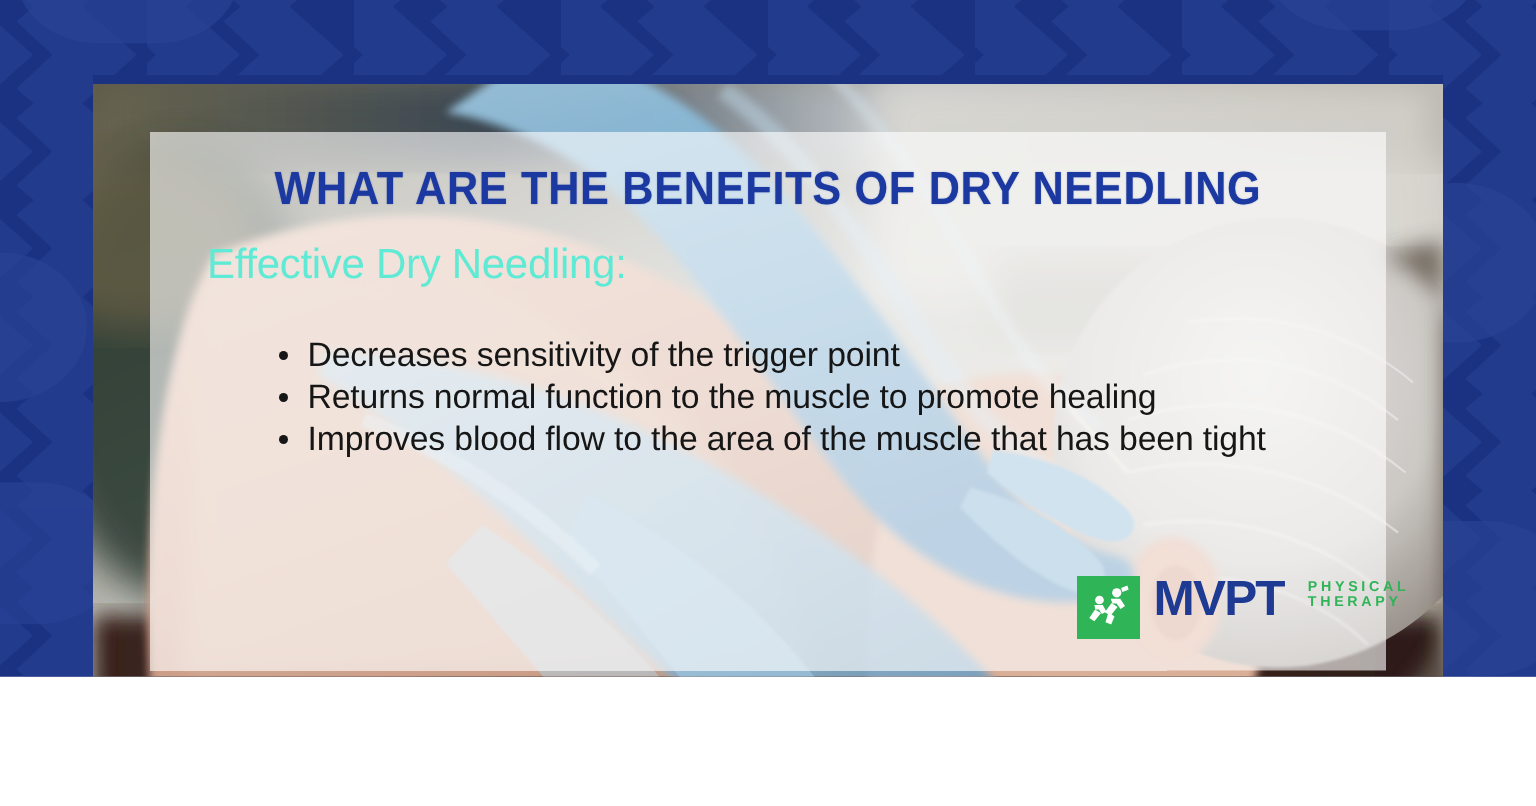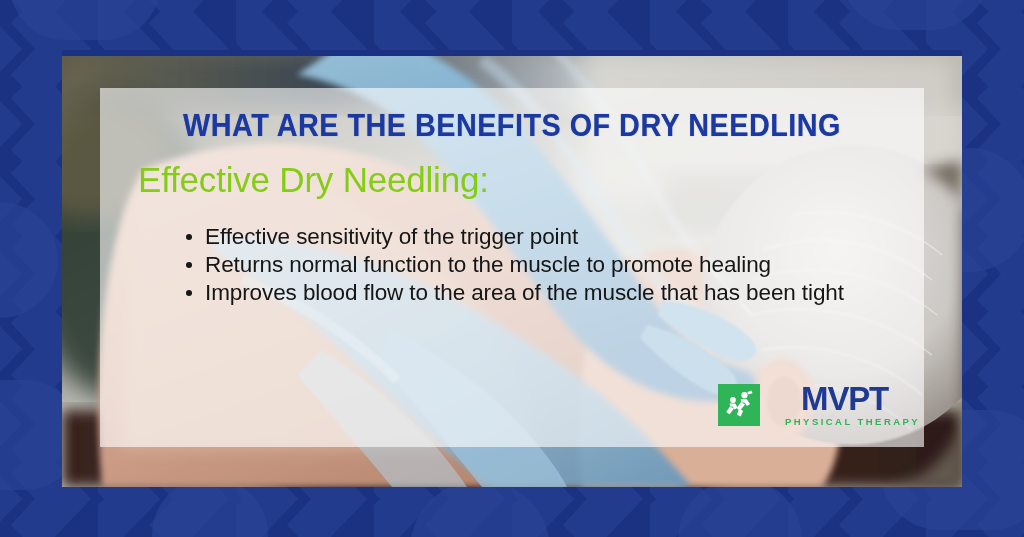--- a/index.html
+++ b/index.html
@@ -8,21 +8,21 @@
     width: 1024px;
     height: 537px;
     overflow: hidden;
     font-family: "Liberation Sans", sans-serif;
   }
 
   
   .poster {
     position: relative;
     width: 1024px;
-    height: 537px;
+    height: 451px;
     background-color: #1b3282;
     overflow: hidden;
   }
 
   
   .bg-pattern {
     position: absolute;
     inset: -40px;
     overflow: hidden;
     pointer-events: none;
@@ -76,22 +76,22 @@
     white-space: nowrap;
     text-shadow: 0 0 1px rgba(27,57,160,0.5);
   }
 
   .subtitle {
     position: absolute;
     left: 38px;
     top: 72px;
     font-family: "Liberation Sans", sans-serif;
     font-weight: 400;
-    font-size: 35px;
-    color: #84cc16;
+    font-size: 28px;
+    color: #5eead4;
     letter-spacing: -0.2px;
     white-space: nowrap;
   }
 
   .bullets {
     position: absolute;
     left: 84px;
     top: 135px;
     width: 700px;
     list-style: none;
@@ -129,21 +129,21 @@
   .logo-mark {
     width: 42px;
     height: 42px;
     background: #2fb457;
     display: flex;
     align-items: center;
     justify-content: center;
     flex: none;
   }
   .logo-mark svg { display: block; }
-  .logo-text { display: flex; flex-direction: column; line-height: 1; align-items: center; }
+  .logo-text { display: flex; line-height: 1; }
   .logo-word {
     font-family: "Liberation Sans", sans-serif;
     font-weight: 700;
     font-size: 33px;
     color: #1f3a93;
     letter-spacing: -1.2px;
     line-height: 30px;
   }
   .logo-tag {
     font-family: "Liberation Sans", sans-serif;
@@ -296,21 +296,21 @@
     <div class="photo-top-strip"></div>
   </div>
 
   <div class="panel">
 
     <div class="title">WHAT ARE THE BENEFITS OF DRY NEEDLING</div>
 
     <div class="subtitle">Effective Dry Needling:</div>
 
     <ul class="bullets">
-      <li>Effective sensitivity of the trigger point</li>
+      <li>Decreases sensitivity of the trigger point</li>
       <li>Returns normal function to the muscle to promote healing</li>
       <li>Improves blood flow to the area of the muscle that has been tight</li>
     </ul>
 
     <div class="logo">
       <div class="logo-mark">
         <svg width="30" height="30" viewBox="0 0 30 30" xmlns="http://www.w3.org/2000/svg">
           <g fill="#ffffff">
             <circle cx="20.5" cy="5.2" r="3.1"></circle>
             <path d="M 16.5 9.2 L 22.8 9.2 L 26.0 14.0 L 23.0 16.0 L 20.4 12.4 L 17.6 12.4 Z"></path>

